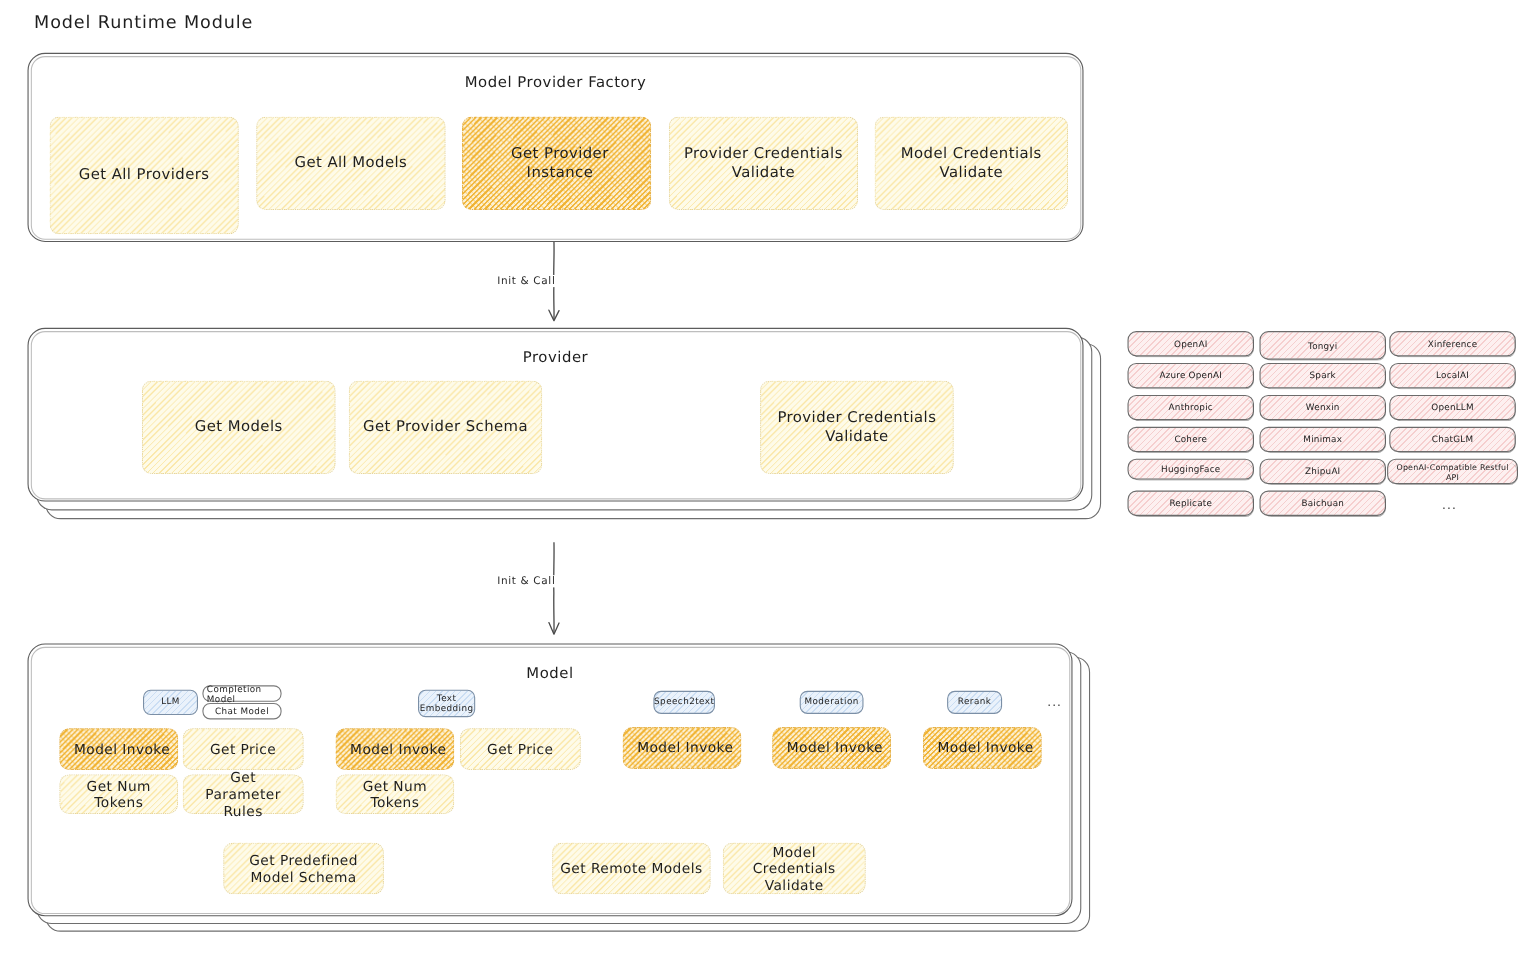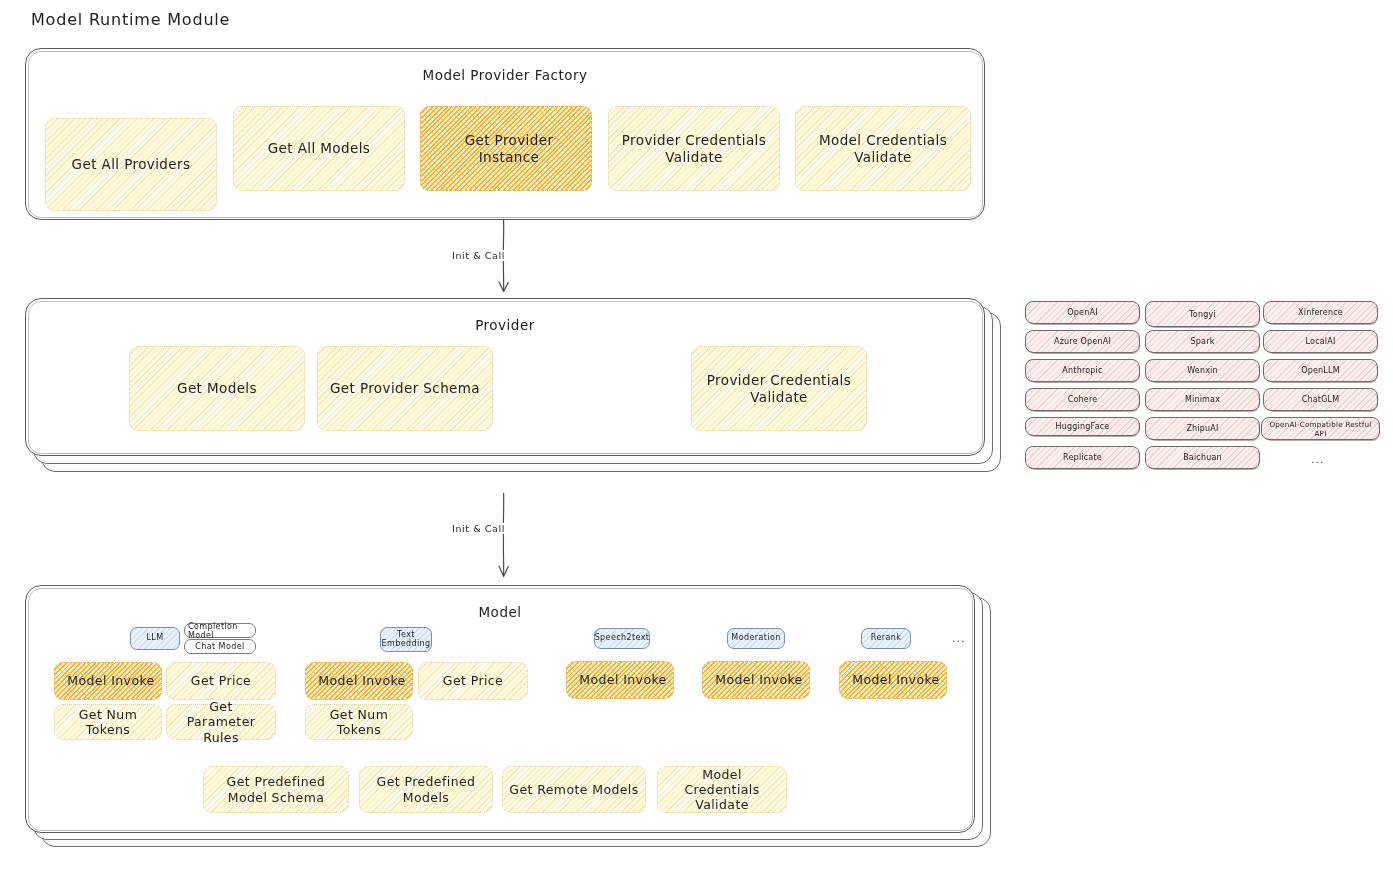--- a/index.html
+++ b/index.html
@@ -181,21 +181,21 @@
 </head>
 <body>
 
 <div id="canvas">
 
   <div class="page-title hand">Model Runtime Module</div>
 
   <div class="panel" style="left:25px; top:48px; width:960px; height:172px;">
     <div class="panel-title hand">Model Provider Factory</div>
   </div>
-  <div class="box light f16 hand" style="left:45px; top:106px; width:172px; height:93px;margin-top:12px;">Get All Providers</div>
+  <div class="box light f16 hand" style="left:45px; top:106px; width:172px; height:107px;">Get All Providers</div>
   <div class="box light f16 hand" style="left:233px; top:106px; width:172px; height:85px;">Get All Models</div>
   <div class="box strong f16 hand" style="left:420px; top:106px; width:172px; height:85px;">Get Provider Instance</div>
   <div class="box light f16 hand" style="left:608px; top:106px; width:172px; height:85px;">Provider Credentials Validate</div>
   <div class="box light f16 hand" style="left:795px; top:106px; width:176px; height:85px;">Model Credentials Validate</div>
 
   <div class="arrow-wrap" style="left:470px; top:220px; width:70px; height:78px;">
     <svg width="70" height="78" viewBox="0 0 70 78">
       <path d="M33.6 0 C34.0 14, 33.0 26, 33.5 40 C33.2 54, 33.9 62, 33.6 70" stroke="#4a4a4a" stroke-width="1.2" fill="none" stroke-linecap="round"></path>
       <path d="M29.0 62 L33.6 71.5 L38.2 62.4" stroke="#4a4a4a" stroke-width="1.2" fill="none" stroke-linecap="round" stroke-linejoin="round"></path>
     </svg>
@@ -267,17 +267,16 @@
 
   <div class="badge-blue hand" style="left:727px; top:628px; width:58px; height:21px;">Moderation</div>
   <div class="box strong f14 hand" style="left:702px; top:661px; width:108px; height:38px;">Model Invoke</div>
 
   <div class="badge-blue hand" style="left:861px; top:628px; width:50px; height:21px;">Rerank</div>
   <div class="box strong f14 hand" style="left:839px; top:661px; width:108px; height:38px;">Model Invoke</div>
 
   <div class="ellipsis-mark hand" style="left:952px; top:632px;">...</div>
 
   <div class="box light f14 hand" style="left:203px; top:766px; width:146px; height:47px;">Get Predefined Model Schema</div>
-  <div class="box light f14 hand" style="left:359px; top:766px; width:134px; height:47px;">Get Predefined Models</div>
   <div class="box light f14 hand" style="left:502px; top:766px; width:144px; height:47px;">Get Remote Models</div>
   <div class="box light f14 hand" style="left:657px; top:766px; width:130px; height:47px;">Model Credentials Validate</div>
 
 </div>
 
 </body></html>

